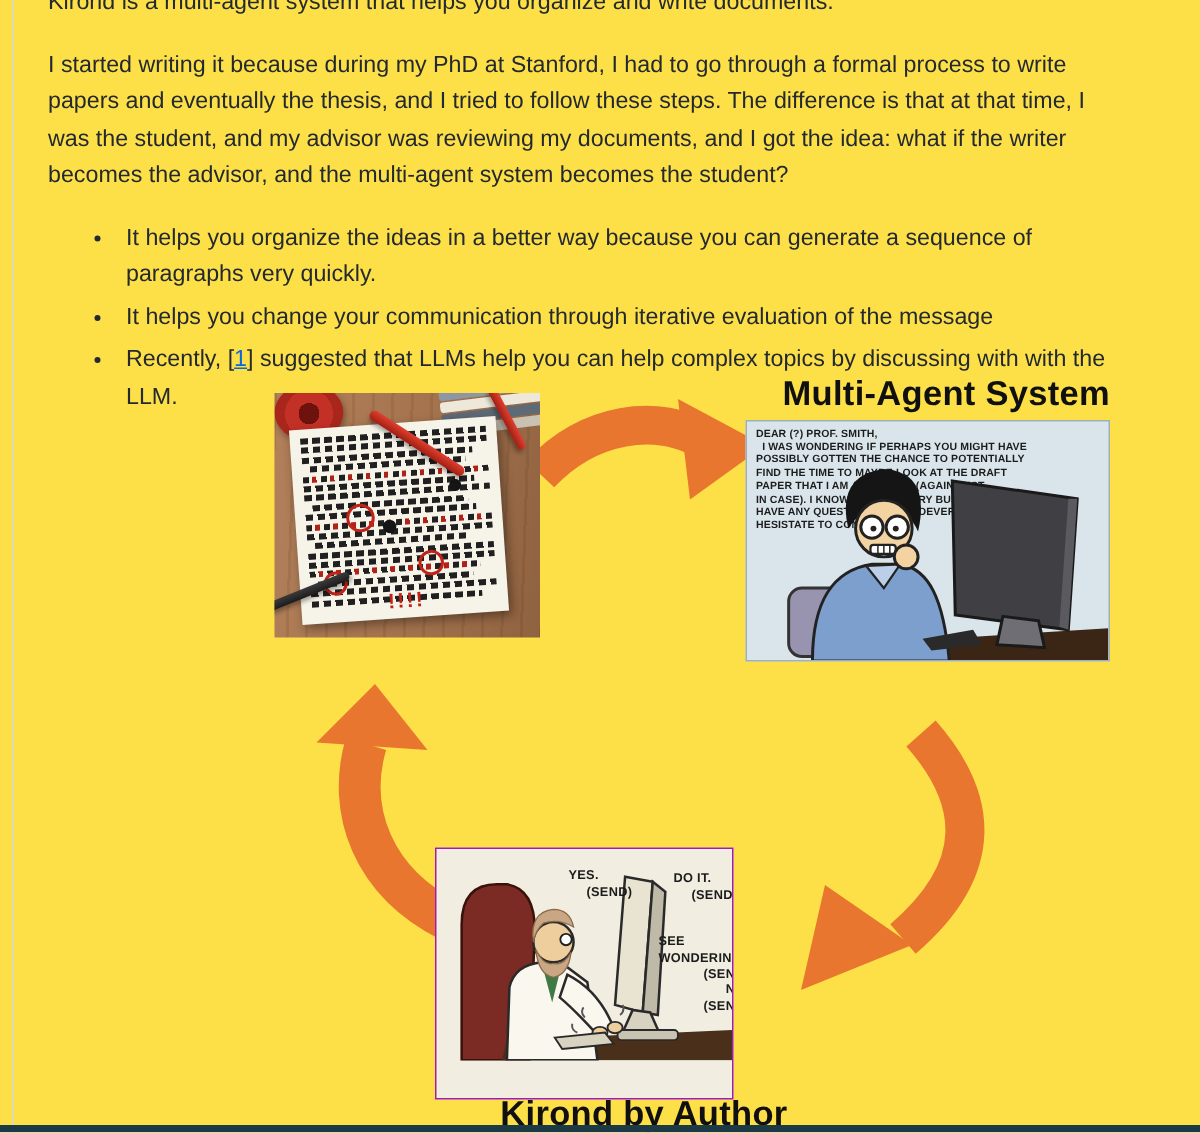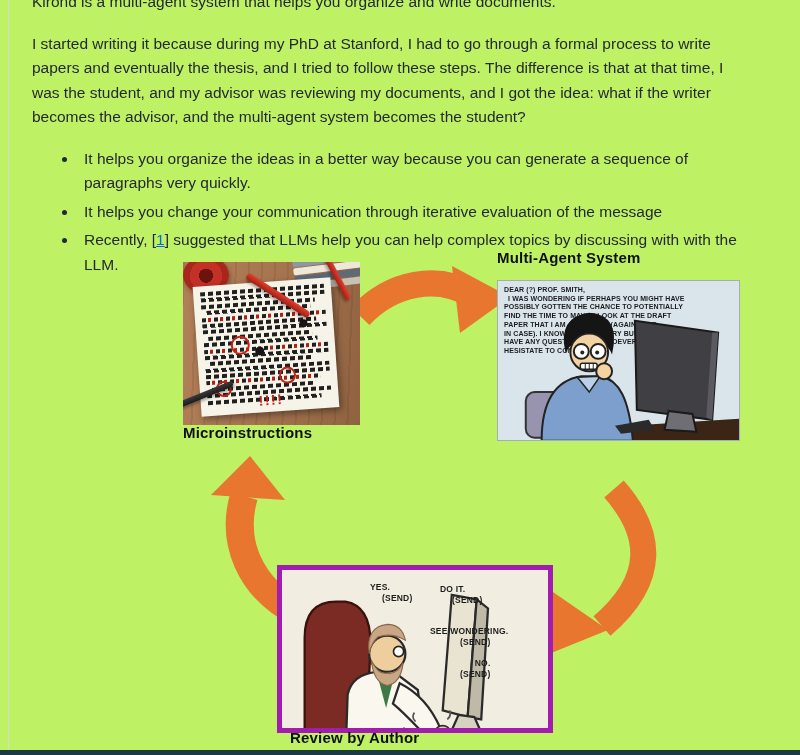--- a/index.html
+++ b/index.html
@@ -1,25 +1,25 @@
 <!DOCTYPE html>
 <html><head>
 <meta charset="utf-8">
 <style>
   html,body{margin:0;padding:0;background:#ffffff;}
-  .page{position:relative;width:800px;height:755px;overflow:hidden;background:#bef264;
+  .page{position:relative;width:800px;height:755px;overflow:hidden;background:#fde047;
         font-family:"Liberation Sans",sans-serif;color:#24292f;}
   
   .text-col{position:absolute;left:32px;top:-10px;width:716px;font-size:15.5px;line-height:24.5px;}
   .text-col p{margin:0 0 17px 0;}
   .text-col ul{margin:6px 0 0 0;padding-left:30px;}
   .text-col li{margin-bottom:4px;padding-left:6px;margin-left:16px;}
   a.ref-link{color:#0a69da;text-decoration:underline;cursor:pointer;}
   
-  .dg-label{position:absolute;font-weight:bold;font-size:15px;color:#101010;text-align:left;letter-spacing:.2px;z-index:4;}
+  .dg-label{position:absolute;font-weight:bold;font-size:23px;color:#101010;text-align:right;letter-spacing:.2px;z-index:4;}
   .arrows{position:absolute;left:0;top:0;width:800px;height:755px;z-index:1;pointer-events:none;}
   
   .micro{position:absolute;left:183px;top:262px;width:177px;height:163px;overflow:hidden;z-index:2;
          background:linear-gradient(100deg,#b2805a 0%,#a4734e 55%,#8f6240 100%);}
   .micro .grain{position:absolute;inset:0;background:repeating-linear-gradient(92deg,rgba(60,30,10,.10) 0 2px,rgba(0,0,0,0) 2px 13px);}
   .mug{position:absolute;left:0px;top:-6px;width:46px;height:38px;border-radius:50%;
        background:radial-gradient(circle at 50% 52%,#6e120e 0 7px,#c33126 7px 16px,#a8261c 16px);box-shadow:1px 2px 4px rgba(0,0,0,.35);}
   .books{position:absolute;right:-8px;top:-6px;width:74px;height:36px;transform:rotate(-7deg);}
   .books div{height:7px;border-radius:2px;margin-bottom:1px;}
   .paper{position:absolute;left:14px;top:20px;width:138px;height:130px;background:#f6f3e9;
@@ -35,22 +35,22 @@
   .pen-red1{left:58px;top:30px;width:74px;height:7px;background:linear-gradient(#e04030,#a01e12);transform:rotate(33deg);}
   .pen-red2{left:132px;top:14px;width:46px;height:6px;background:linear-gradient(#e04030,#a01e12);transform:rotate(62deg);}
   .pen-black{left:-10px;top:130px;width:62px;height:6px;background:linear-gradient(#3a3a3a,#1c1c1c);transform:rotate(-22deg);}
   
   .mas{position:absolute;left:497px;top:280px;width:243px;height:161px;background:#d9e5eb;
        border:1px solid #9fb0b8;box-sizing:border-box;overflow:hidden;z-index:2;}
   .letter{position:absolute;left:6px;top:5px;right:2px;z-index:1;}
   .letter div{font-size:7px;line-height:8.7px;font-weight:bold;color:#1c1c1c;white-space:pre;letter-spacing:.1px;}
   .mas svg,.review svg{position:absolute;inset:0;z-index:2;}
   
-  .review{position:absolute;left:277px;top:565px;width:276px;height:168px;background:#f1eee1;
-          border:5px solid #a21caf;box-sizing:border-box;overflow:hidden;z-index:2;}
+  .review{position:absolute;left:290px;top:565px;width:199px;height:168px;background:#f1eee1;
+          border:1px solid #a21caf;box-sizing:border-box;overflow:hidden;z-index:2;}
   .phrase{position:absolute;z-index:3;font-size:8.5px;font-weight:bold;color:#1c1c1c;line-height:11px;letter-spacing:.2px;}
   .phrase .l2{padding-left:12px;}
   
   .left-border{position:absolute;left:8px;top:0;width:1px;height:755px;background:#d8d8d8;z-index:6;}
   .bottom-bar{position:absolute;left:0;top:750px;width:800px;height:5px;z-index:6;}
 </style>
 </head>
 <body>
 
 <div class="page">
@@ -114,21 +114,20 @@
       <div class="circ" style="left:80px;top:86px;width:13px;height:13px;"></div>
       <div class="circ" style="left:16px;top:96px;width:12px;height:12px;"></div>
       <div class="blob" style="left:58px;top:64px;width:9px;height:9px;"></div>
       <div class="blob" style="left:104px;top:40px;width:8px;height:8px;"></div>
       <div class="bang">!!!!</div>
     </div>
     <div class="pen pen-red1"></div>
     <div class="pen pen-red2"></div>
     <div class="pen pen-black"></div>
   </div>
-  <div class="dg-label" style="left:183px;top:424px;width:177px;">Microinstructions</div>
 
   <div class="dg-label" style="left:497px;top:249px;width:243px;">Multi-Agent System</div>
   <div class="mas">
     <div class="letter">
       <div>DEAR (?) PROF. SMITH,</div>
       <div>  I WAS WONDERING IF PERHAPS YOU MIGHT HAVE</div>
       <div>POSSIBLY GOTTEN THE CHANCE TO POTENTIALLY</div>
       <div>FIND THE TIME TO MAYBE LOOK AT THE DRAFT</div>
       <div>PAPER THAT I AM ATTACHING (AGAIN JUST</div>
       <div>IN CASE). I KNOW YOU ARE VERY BUSY, IF YOU</div>
@@ -189,17 +188,17 @@
       <path d="M77,74 Q74,50 93,48 Q106,48 109,62 Q97,55 85,59 Q79,64 77,74 Z" fill="#c9a785" stroke="#8a6a4a" stroke-width="1"></path>
       <path d="M79,80 Q81,100 93,102 Q105,100 107,82 Q101,93 93,91 Q85,93 79,80 Z" fill="#c9a785" stroke="#8a6a4a" stroke-width="1"></path>
       <circle cx="103" cy="72" r="4.5" fill="#ffffff" stroke="#222" stroke-width="1.5"></circle>
       <path d="M104,100 Q128,112 140,140 L130,150 Q110,128 98,118 Z" fill="#faf7ee" stroke="#2a2a2a" stroke-width="2"></path>
       <ellipse cx="130" cy="146" rx="6" ry="4.5" fill="#efce9e" stroke="#2a2a2a" stroke-width="1.5"></ellipse>
       <ellipse cx="142" cy="142" rx="6" ry="4.5" fill="#efce9e" stroke="#2a2a2a" stroke-width="1.5"></ellipse>
       <path d="M118,134 q-4,-4 -1,-8 M146,132 q4,-3 2,-8 M112,146 q-5,-2 -4,-7" fill="none" stroke="#555" stroke-width="1.5"></path>
       <polygon points="94,150 134,146 141,155 100,159" fill="#d8d3c1" stroke="#2a2a2a" stroke-width="1.5"></polygon>
     </svg>
   </div>
-  <div class="dg-label" style="left:290px;top:729px;width:235px;">Review by Author</div>
+  <div class="dg-label" style="left:290px;top:729px;width:235px;">Kirond by Author</div>
 
   <div class="left-border"></div>
   <div class="bottom-bar" style="background: rgb(27, 58, 70);"></div>
 </div>
 
 </body></html>

